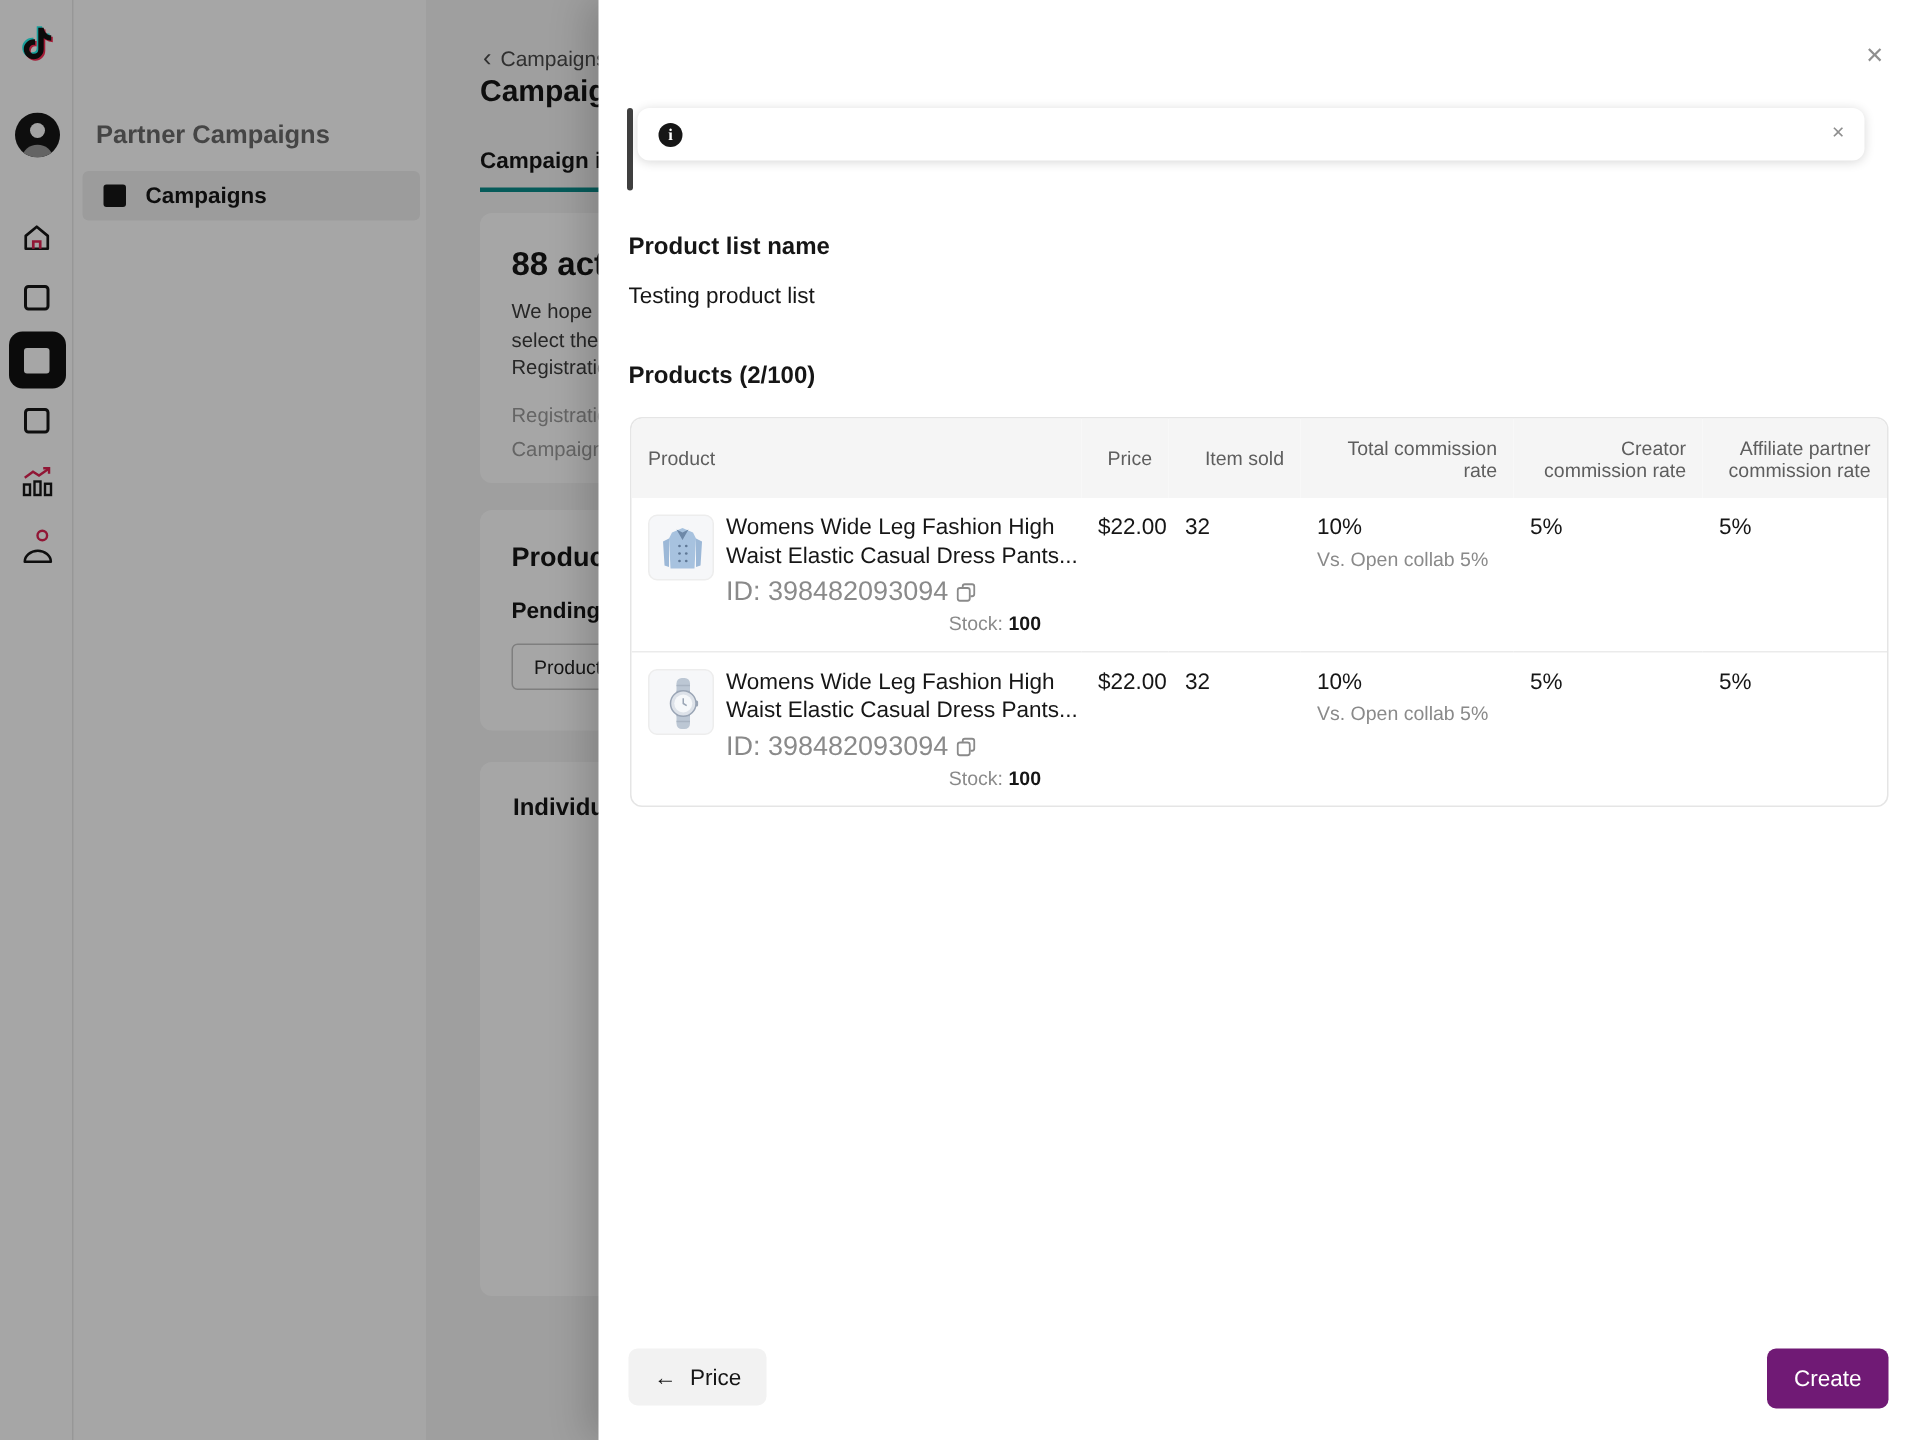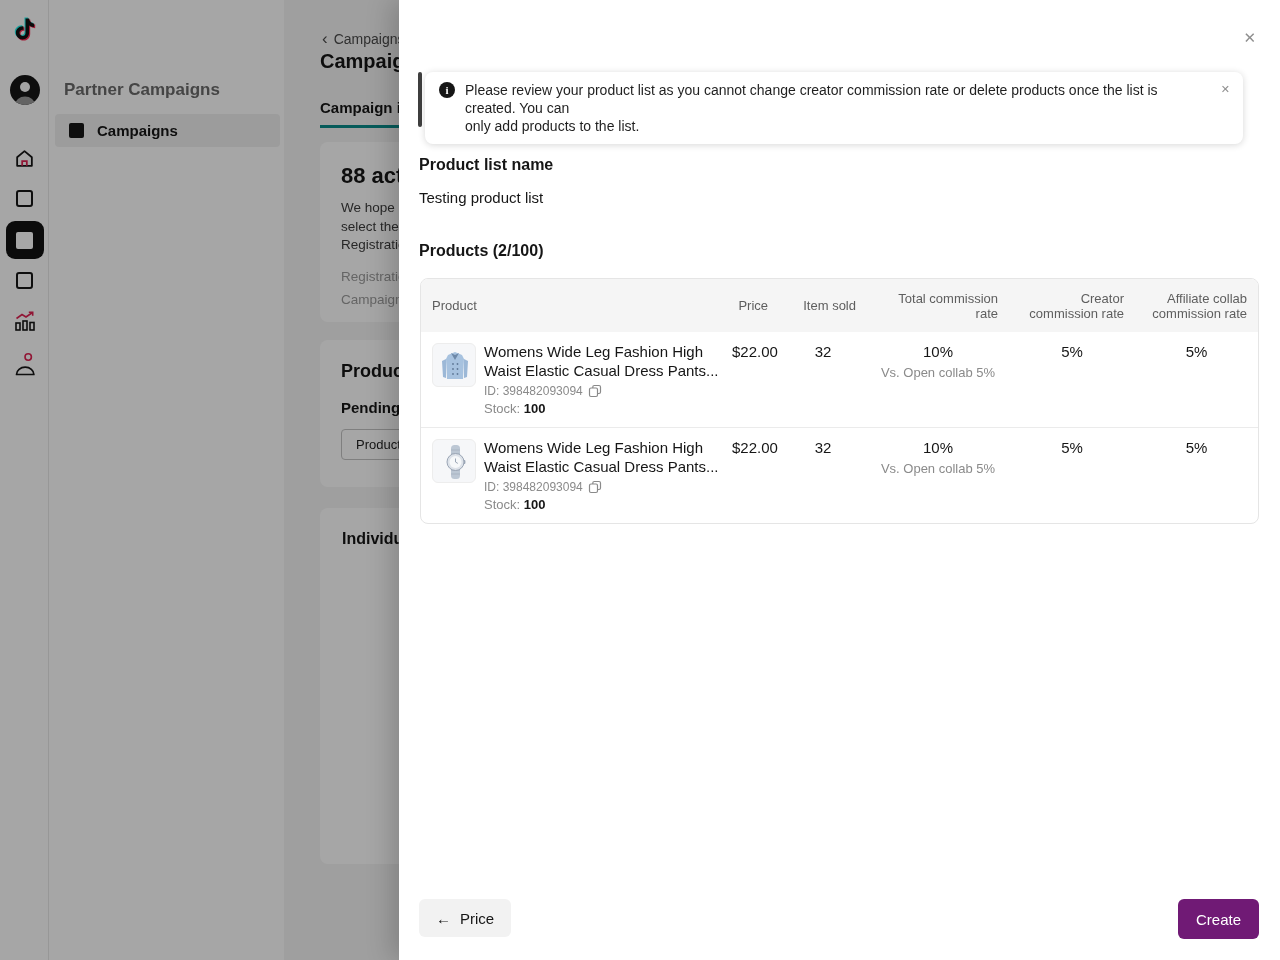--- a/index.html
+++ b/index.html
@@ -59,29 +59,29 @@
   .banner-dismiss { position:absolute; right:13px; top:12px; font-size:11px; color:#8f8f8f; cursor:pointer; line-height:1; }
 
   .sec-label { position:absolute; left:20px; font-size:16px; font-weight:700; }
   .plain-value { position:absolute; left:20px; top:189px; font-size:15px; color:#161616; }
 
   .ptable { position:absolute; left:21px; right:21px; top:278px; border:1px solid #e5e5e5; border-radius:8px; overflow:hidden; }
   table { width:100%; border-collapse:collapse; table-layout:fixed; }
   thead th { background:#f5f5f5; color:#5e5e5e; font-size:13px; font-weight:400; height:53px;
              padding:8px 11px; text-align:right; vertical-align:middle; line-height:15px; }
   thead th:first-child { text-align:left; }
-  tbody td { vertical-align:top; padding:11px; font-size:15px; color:#161616; text-align:center; height:92px; }
+  tbody td { vertical-align:top; padding:11px; font-size:15px; color:#161616; text-align:left; height:92px; }
   tbody tr + tr td { border-top:1px solid #ebebeb; }
-  tbody td:first-child { text-align:left; }
+  tbody td:first-child { text-align:right; }
   .pcell { display:flex; gap:8px; }
   .thumb { flex:none; width:44px; height:44px; border:1px solid #ededed; border-radius:6px; background:#f6f7f9; overflow:hidden; }
   .pinfo { width:210px; }
   .ptitle { font-size:15px; line-height:18.5px; color:#161616; }
   .ptitle span { display:block; white-space:nowrap; }
-  .pid { margin-top:4px; font-size:12px; color:#8a8a8a; display:flex; align-items:center; gap:5px; }
+  .pid { margin-top:4px; font-size:18px; color:#8a8a8a; display:flex; align-items:center; gap:5px; }
   .pstock { margin-top:3px; font-size:13px; color:#8a8a8a; }
   .pstock b { color:#161616; font-weight:700; }
   .rate-note { margin-top:5px; font-size:13px; color:#8a8a8a; }
   .copy-btn { cursor:pointer; display:inline-flex; }
 
   .footer-back { position:absolute; left:20px; top:899px; height:38px; padding:0 17px; background:#f2f2f2;
                  border:none; border-radius:6px; font-size:15px; font-weight:500; color:#161616;
                  display:flex; align-items:center; gap:9px; cursor:pointer; font-family:inherit; }
   .footer-create { position:absolute; right:21px; top:899px; height:40px; width:81px; background:#701a75;
                    border:none; border-radius:6px; font-size:15px; color:#fff; cursor:pointer; font-family:inherit; }
@@ -187,24 +187,20 @@
 </div>
 
 <div class="scrim"></div>
 
 <div class="drawer">
   <div class="drawer-close">✕</div>
   <div class="scroll-thumb"></div>
 
   <div class="banner">
     <div class="info-dot">i</div>
-    <div class="banner-text">
-      <span>Please review your product list as you cannot change creator commission rate or delete products once the list is created. You can</span>
-      <span>only add products to the list.</span>
-    </div>
     <div class="banner-dismiss">✕</div>
   </div>
 
   <div class="sec-label" style="top:156px;text-align:center;">Product list name</div>
   <div class="plain-value">Testing product list</div>
 
   <div class="sec-label" style="top:242px;">Products (2/100)</div>
 
   <div class="ptable">
     <table>
@@ -216,21 +212,21 @@
           <col style="width:126px">
           <col>
       </colgroup>
       <thead>
         <tr>
           <th>Product</th>
           <th>Price</th>
           <th>Item sold</th>
           <th>Total commission rate</th>
           <th>Creator commission rate</th>
-          <th>Affiliate collab commission rate</th>
+          <th>Affiliate partner commission rate</th>
         </tr>
       </thead>
       <tbody>
         <tr>
           <td>
             <div class="pcell">
               <div class="thumb">
                 <svg width="44" height="44" viewBox="0 0 44 44">
                   <path d="M15 11 22 8l7 3 2 4-1 20H14l-1-20z" fill="#a7c2df"></path>
                   <path d="M13 15 9 17l1 16 3 1z" fill="#9cb8d7"></path>

